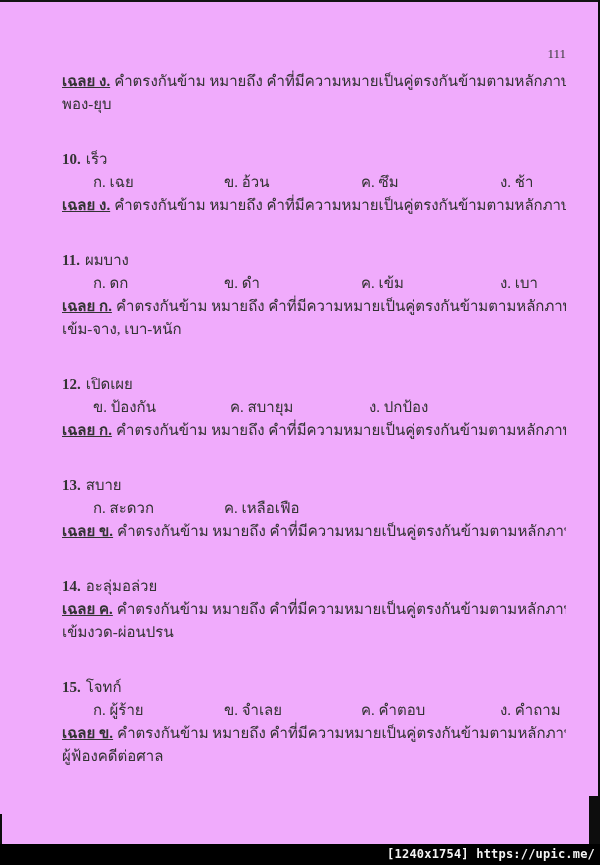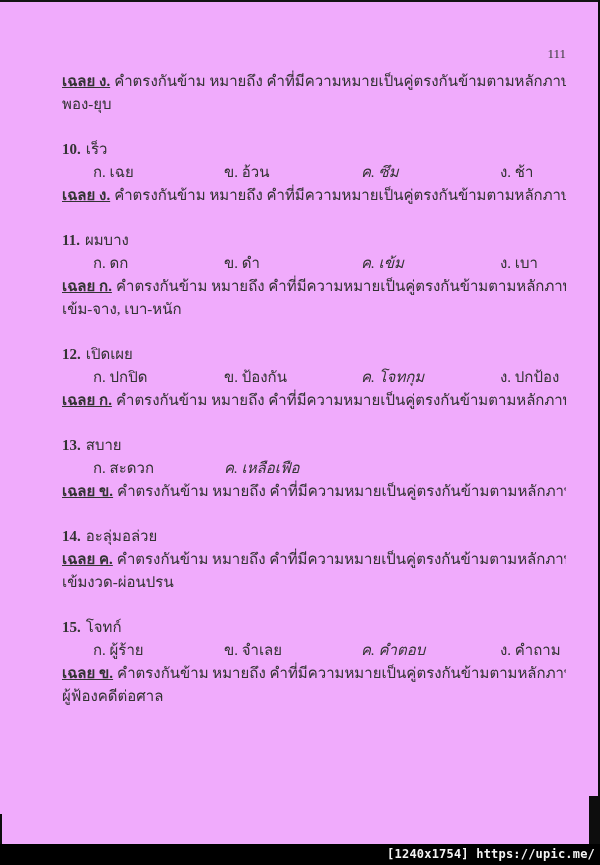--- a/index.html
+++ b/index.html
@@ -36,29 +36,29 @@
     text-align: right;
     font-size: 13px;
     line-height: 18px;
     color: #3a3a3a;
   }
 
   .intro { margin-top: 7px; }
 
   .line { white-space: nowrap; overflow: hidden; }
 
-  .question { margin-top: 22px; }
+  .question { margin-top: 32px; }
 
   .q-head .q-num { font-weight: bold; }
   .q-head .q-word { margin-left: 5px; }
 
   .choices { display: flex; padding-left: 31px; white-space: nowrap; gap: 29px; }
   .choice-a { width: 102px; flex: 0 0 102px; overflow: hidden; }
   .choice-b { width: 108px; flex: 0 0 108px; overflow: hidden; }
-  .choice-c { width: 110px; flex: 0 0 110px; overflow: hidden; font-style: italic; }
+  .choice-c { width: 110px; flex: 0 0 110px; overflow: hidden; }
   .choice-d { flex: 1 1 auto; overflow: hidden; }
 
   .answer .ans-label { font-weight: bold; text-decoration: underline; }
   .answer .ans-text { margin-left: 4px; }
 
   [data-name="answer-line2"]:empty { display: none; }
 
   .footer-bar {
     position: absolute;
     left: 0; bottom: 0;
@@ -131,23 +131,22 @@
         </div>
         <div class="line" data-name="answer-line2">เข้ม-จาง, เบา-หนัก</div>
       </div>
     </div>
 
     <div class="question" data-name="question-block-12">
       <div class="q-head line" data-name="question-header">
         <span class="q-num" data-name="question-number">12.</span><span class="q-word" data-name="question-word">เปิดเผย</span>
       </div>
       <div class="choices" data-name="choices-row">
-        <span class="choice-a" data-name="choice-a">ก. ปกปิด</span>
         <span class="choice-b" data-name="choice-b">ข. ป้องกัน</span>
-        <span class="choice-c" data-name="choice-c">ค. โจทกุม</span>
+        <span class="choice-c" data-name="choice-c">ค. สบายุม</span>
         <span class="choice-d" data-name="choice-d">ง. ปกป้อง</span>
       </div>
       <div class="answer" data-name="answer-block">
         <div class="line" data-name="answer-line">
           <span class="ans-label" data-name="answer-label">เฉลย ก.</span><span class="ans-text" data-name="answer-text">คำตรงกันข้าม หมายถึง คำที่มีความหมายเป็นคู่ตรงกันข้ามตามหลักภาษาไทย</span>
         </div>
 
       </div>
     </div>
 

